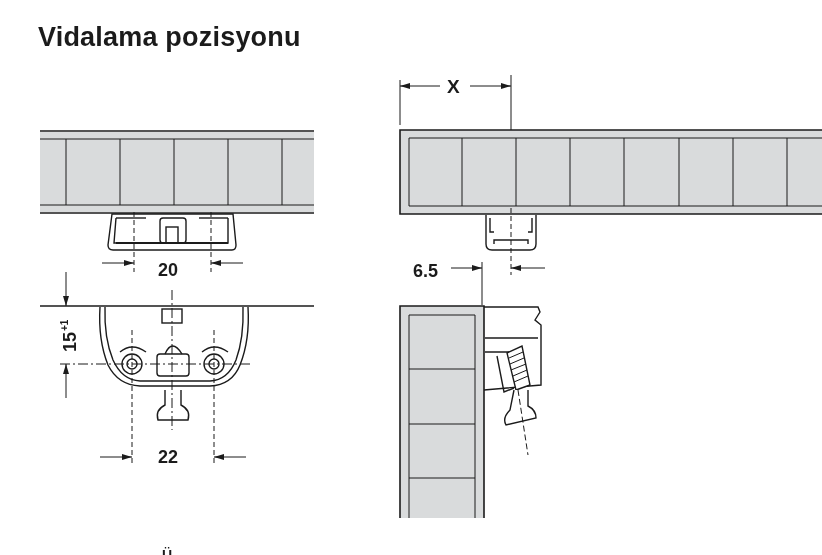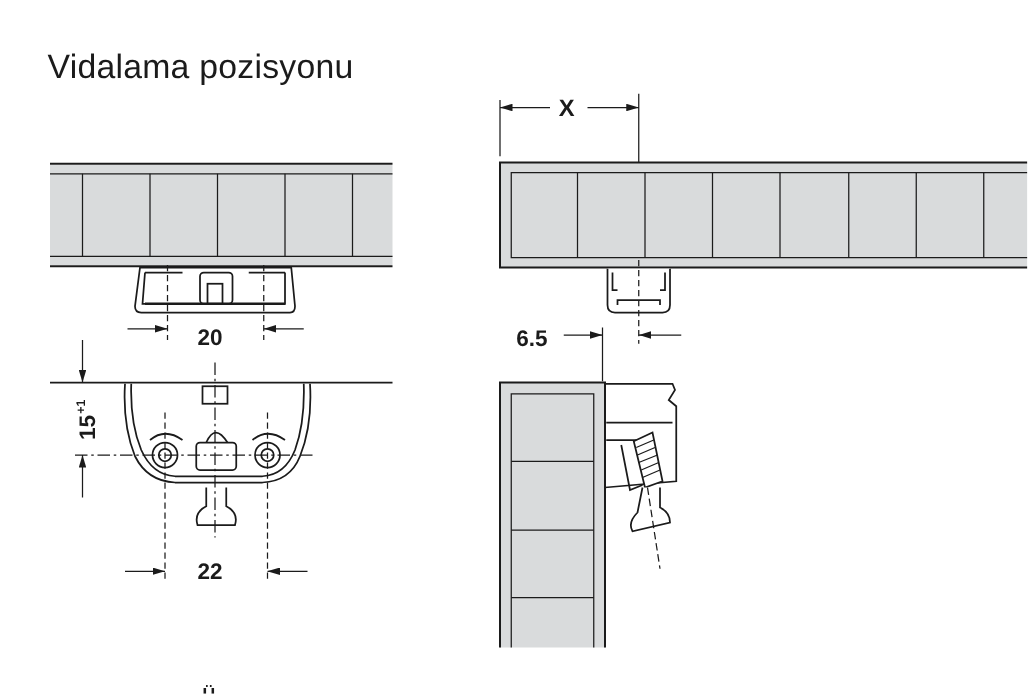--- a/index.html
+++ b/index.html
@@ -1,17 +1,17 @@
 <!DOCTYPE html>
 <html><head>
 <meta charset="utf-8">
 <style>
   html,body{margin:0;padding:0;background:#fff;}
   body{width:822px;height:555px;position:relative;overflow:hidden;font-family:"Liberation Sans",sans-serif;}
-  .title{position:absolute;left:38px;top:38px;font-size:27px;font-weight:normal;color:#1b1b1b;letter-spacing:0.2px;}
+  .title{position:absolute;left:38px;top:22px;font-size:27px;font-weight:bold;color:#1b1b1b;letter-spacing:0.2px;}
   svg{position:absolute;left:0;top:0;}
   .dim{font-family:"Liberation Sans",sans-serif;font-weight:bold;fill:#1b1b1b;}
 </style>
 </head>
 <body>
 
 <div class="title">Vidalama pozisyonu</div>
 
 <svg width="822" height="555" viewBox="0 0 822 555">
   <defs>

